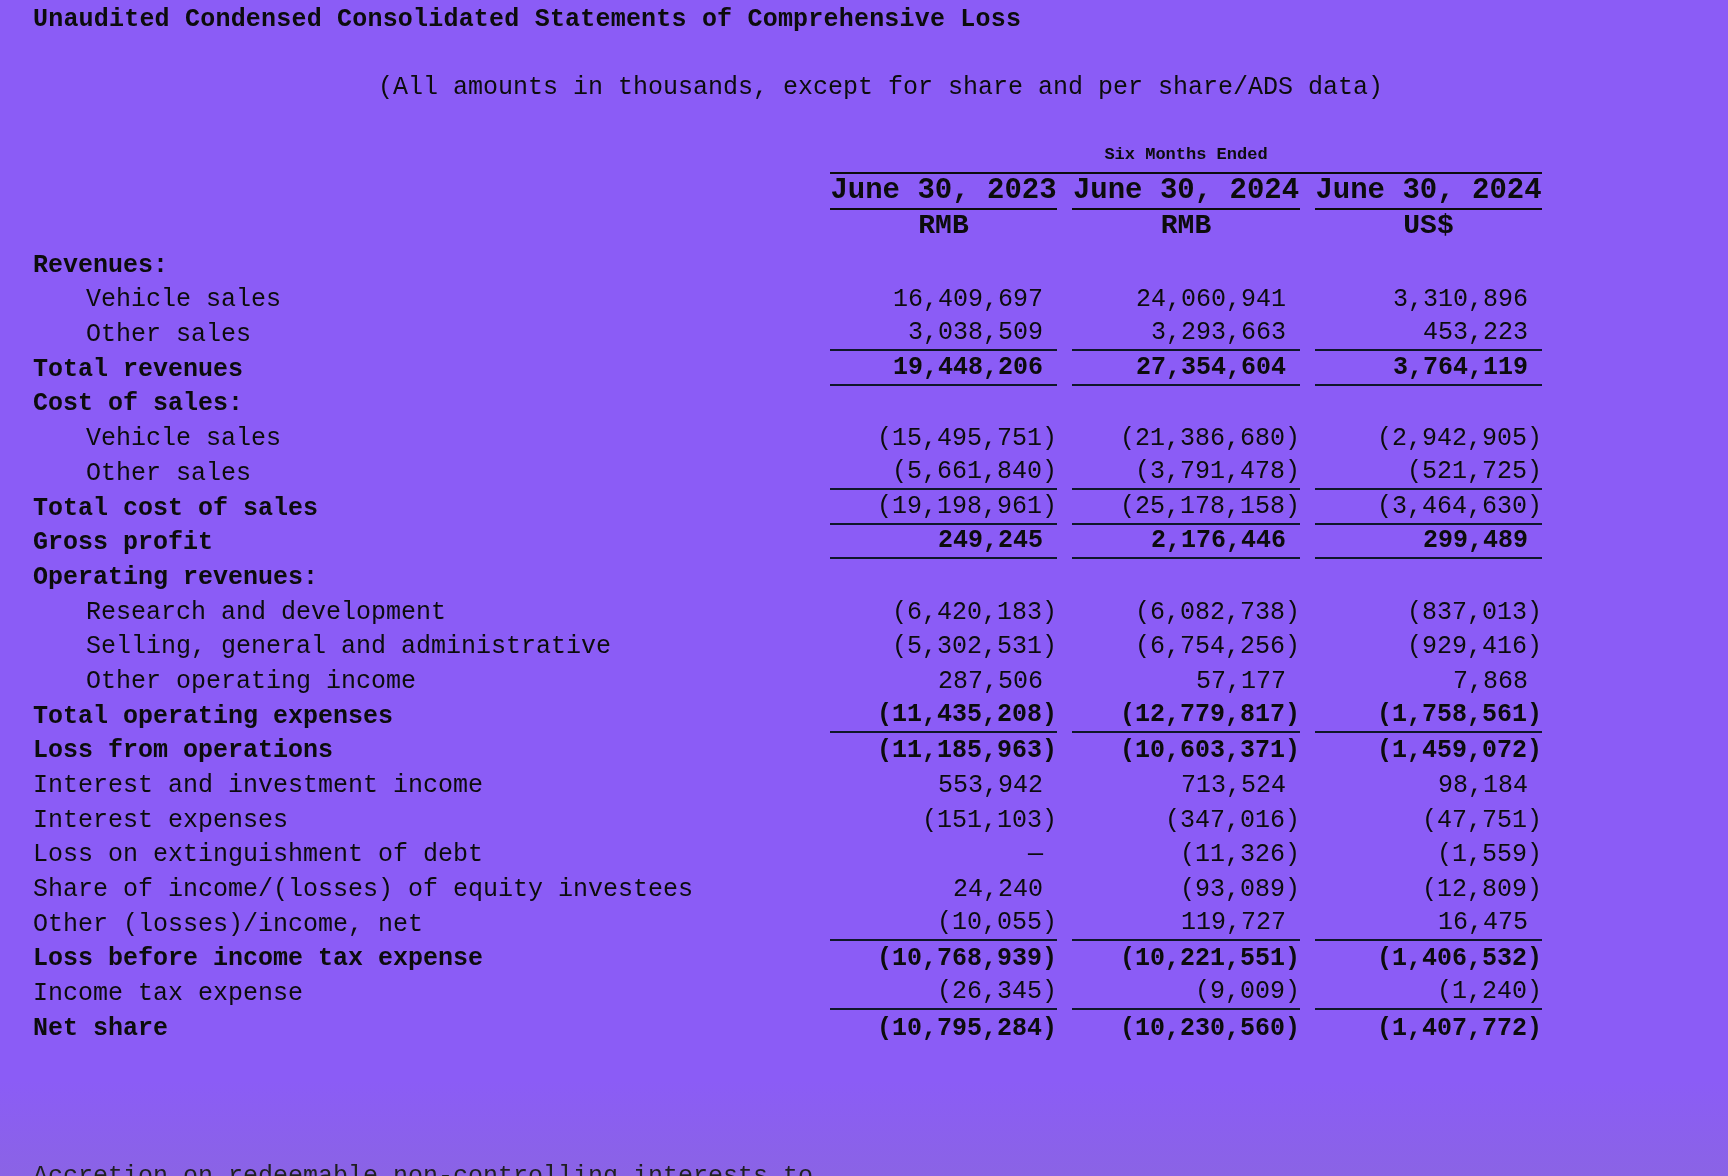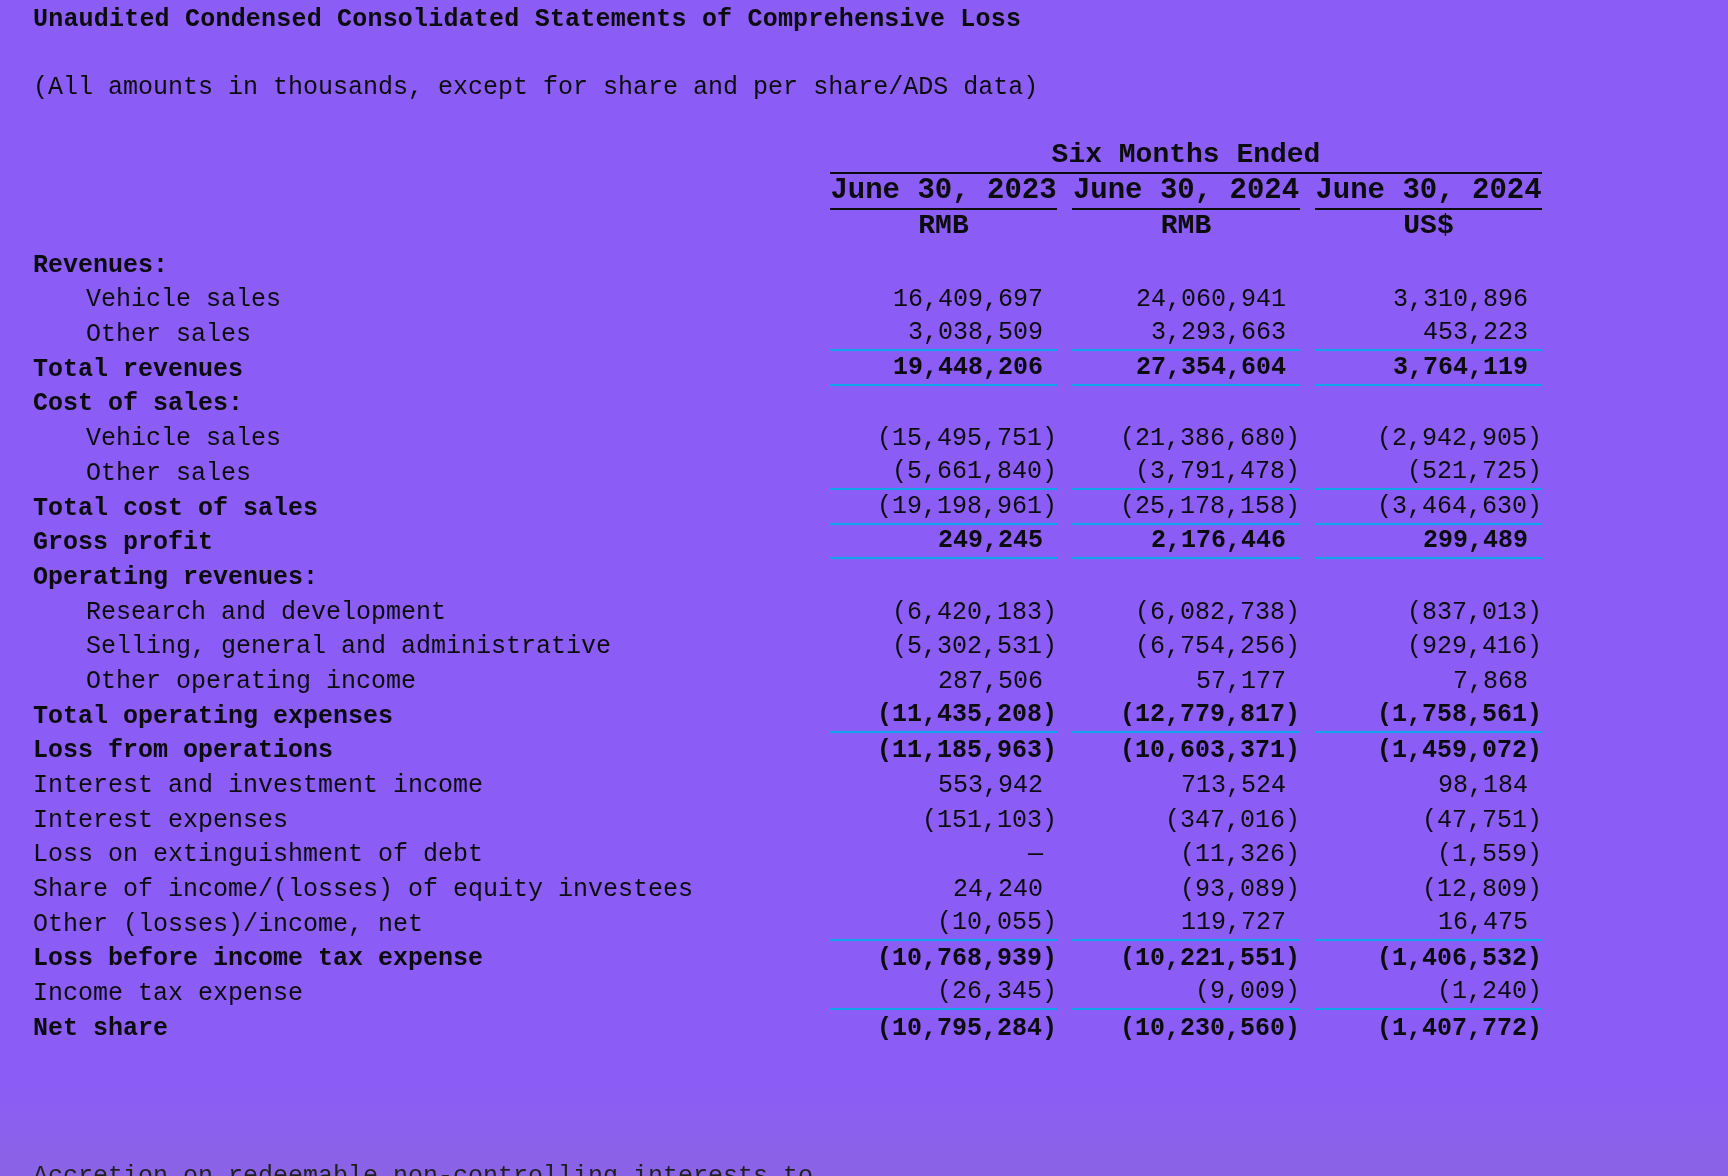--- a/index.html
+++ b/index.html
@@ -13,31 +13,31 @@
   }
   .content { padding-left:33px; }
 
   .title {
     margin:0; padding-top:5px;
     font-size:25px; line-height:30px; font-weight:700;
     letter-spacing:0.2px;
   }
   .subtitle {
     margin:38px 0 0 0;
-    font-size:25px; line-height:30px; font-weight:400;
+    font-size:25px; line-height:30px; font-weight:400;text-align:center;
   }
 
   
   .fintable { margin-top:38px; width:1509px; }
 
   .thead { display:grid; grid-template-columns:797px 712px; }
   .num-head {}
   .span-h {
     text-align:center; font-weight:700;
-    font-size:28px; line-height:28px;
+    font-size:17px; line-height:28px;
     padding-bottom:3px;
     border-bottom:2px solid #0c0c0d;
     box-sizing:border-box;
   }
   .hdr-row { display:grid; grid-template-columns:242px 243px 227px; }
   .date-cell {
     text-align:center; font-weight:700;
     font-size:29px; line-height:28px;
     padding:3px 0 3px 0;
     border-bottom:2px solid #0c0c0d;
@@ -65,21 +65,21 @@
     font-size:25px; line-height:27px;
     padding-bottom:3px;
     box-sizing:border-box;
   }
   .lab { justify-content:flex-start; }
   .val { justify-content:flex-end; text-align:right; margin-right:15px; }
   .trow .val:last-child { margin-right:0; }
 
   .b   { font-weight:700; }
   .ind { padding-left:53px;text-align:right; }
-  .ln  { border-bottom:2px solid #0ea5e9; }
+  .ln  { border-bottom:2px solid #0f172a; }
   .pad { padding-right:14px; }
 
   .bottom-fade {
     position:absolute; left:0; right:0; bottom:0; height:96px;
     background:linear-gradient(to bottom, rgba(135,135,145,0) 0%, rgba(135,135,145,0.17) 100%);
     pointer-events:none;
   }
 </style>
 </head>
 <body>

